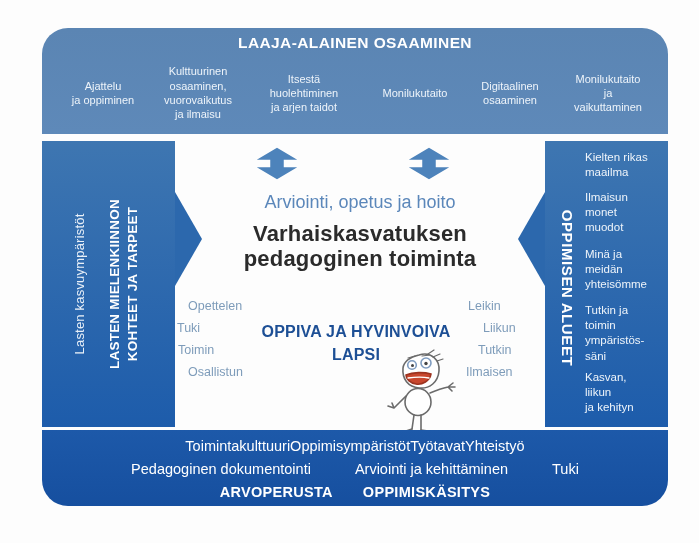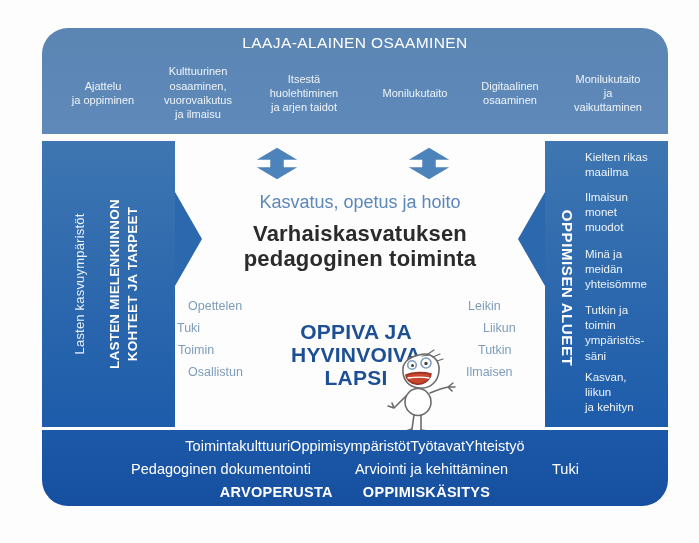--- a/index.html
+++ b/index.html
@@ -10,21 +10,21 @@
   .pre { white-space:pre-line; }
 
   
   .top-band {
     position:absolute; left:42px; top:28px; width:626px; height:106px;
     border-radius:26px 26px 0 0;
     background:linear-gradient(180deg,#5b85b3 0%, #5e89b9 100%);
   }
   .top-title {
     position:absolute; left:0; right:0; top:6px; text-align:center;
-    color:#ffffff; font-weight:normal; font-size:15.5px; letter-spacing:.4px;
+    color:#ffffff; font-weight:bold; font-size:15.5px; letter-spacing:.4px;
   }
   .top-item {
     position:absolute; top:30px; height:70px; display:flex; align-items:center;
     justify-content:center; text-align:center; color:#eef4fa; font-size:11px;
     line-height:1.3;
   }
   .ti0 { left:15px;  width:92px; }
   .ti1 { left:108px; width:96px; }
   .ti2 { left:210px; width:104px; }
   .ti3 { left:324px; width:98px; }
@@ -78,21 +78,21 @@
     color:#2b2b2b; font-size:22px; font-weight:bold; line-height:25px;
     letter-spacing:.2px;
   }
   .verb { position:absolute; color:#7e9cba; font-size:12.5px; }
   .vl0 { left:188px; top:299px; } .vl1 { left:177px; top:321px; }
   .vl2 { left:178px; top:343px; } .vl3 { left:188px; top:365px; }
   .vr0 { left:468px; top:299px; } .vr1 { left:483px; top:321px; }
   .vr2 { left:478px; top:343px; } .vr3 { left:466px; top:365px; }
   .child-label {
     position:absolute; left:250px; top:320px; width:212px; text-align:center;
-    color:#1d4f95; font-weight:bold; font-size:21px; line-height:23px;
+    color:#1d4f95; font-weight:bold; font-size:16px; line-height:23px;
     letter-spacing:.2px;
   }
   .child-svg { position:absolute; left:383px; top:348px; width:78px; height:86px; }
 
   
   .bottom-band {
     position:absolute; left:42px; top:430px; width:626px; height:76px;
     border-radius:0 0 26px 26px;
     background:linear-gradient(180deg,#1d59a9 0%, #164f9f 100%);
     color:#ffffff;
@@ -154,21 +154,21 @@
 liikun
 ja kehityn</div>
 
   <svg class="arrow arrow1" viewBox="0 0 60 44">
     <polygon points="30,1 57,17 39,17 39,27 57,27 30,43 3,27 21,27 21,17 3,17" fill="#4d83bb"></polygon>
   </svg>
   <svg class="arrow arrow2" viewBox="0 0 60 44">
     <polygon points="30,1 57,17 39,17 39,27 57,27 30,43 3,27 21,27 21,17 3,17" fill="#4d83bb"></polygon>
   </svg>
 
-  <div class="subtitle">Kasvatus, opetus ja hoito</div>
+  <div class="subtitle">Arviointi, opetus ja hoito</div>
   <div class="main-title pre">Varhaiskasvatuksen
 pedagoginen toiminta</div>
 
   <div class="verb vl0">Opettelen</div>
   <div class="verb vl1">Tuki</div>
   <div class="verb vl2">Toimin</div>
   <div class="verb vl3">Osallistun</div>
 
   <div class="verb vr0">Leikin</div>
   <div class="verb vr1">Liikun</div>

